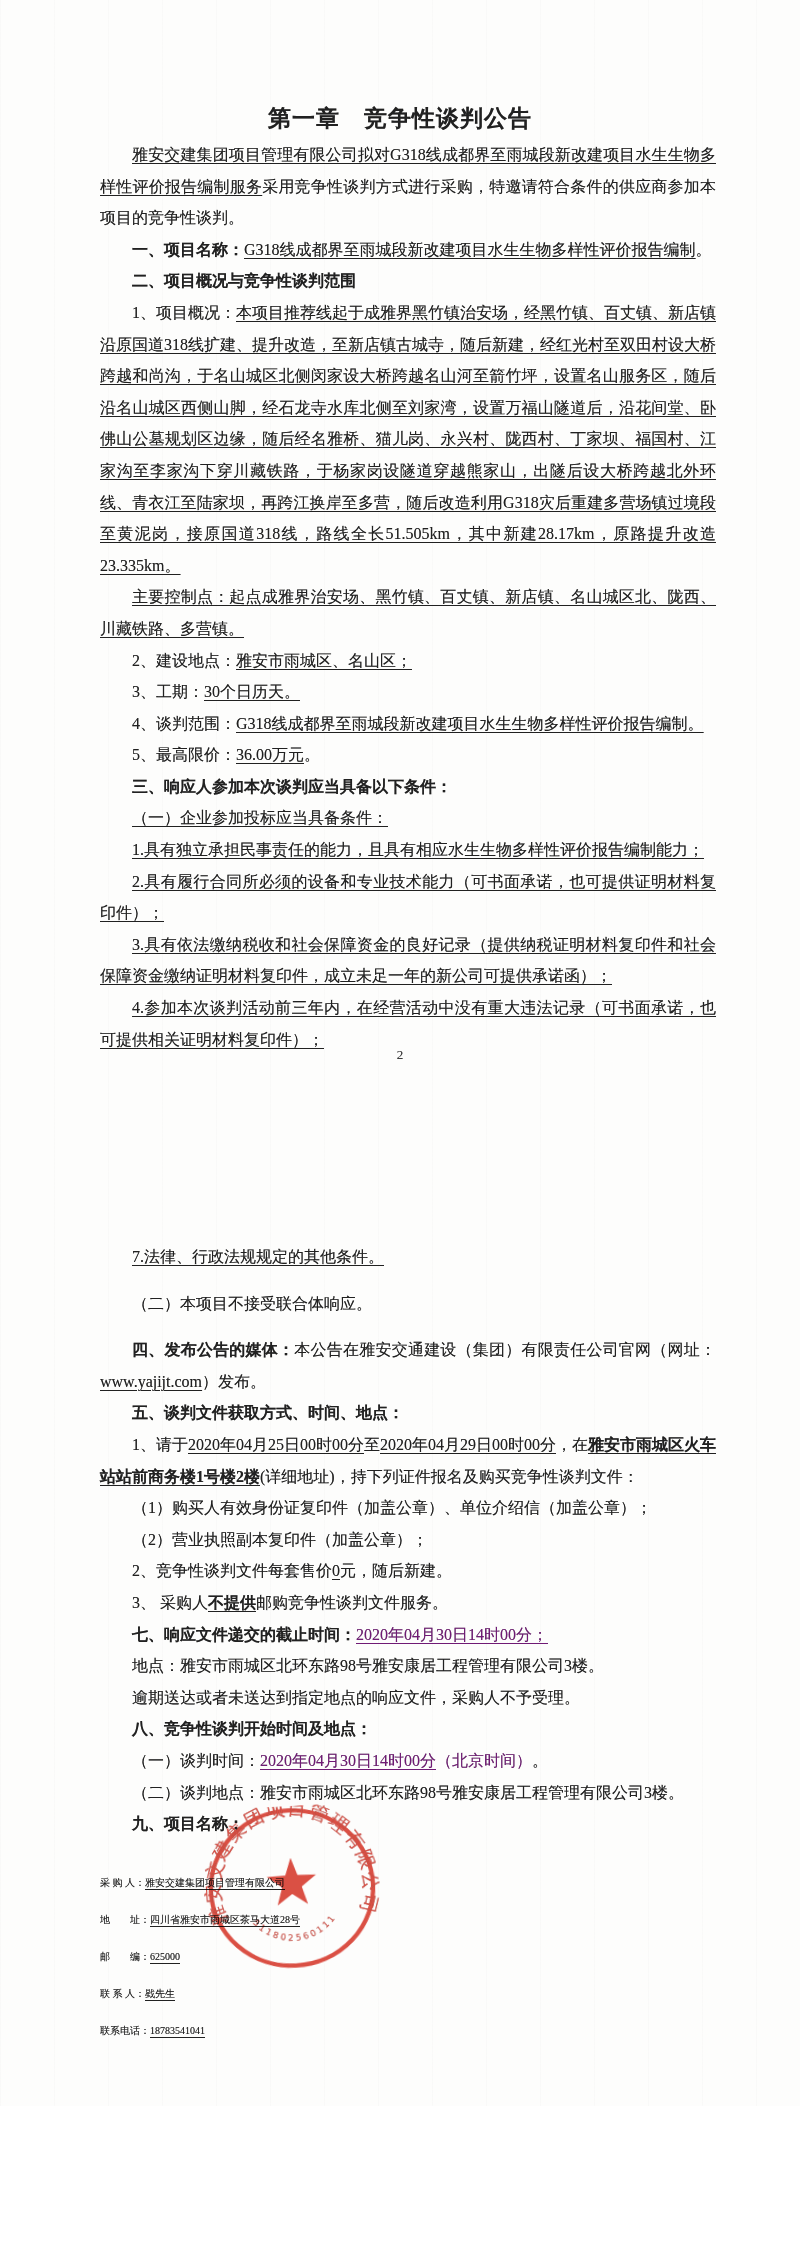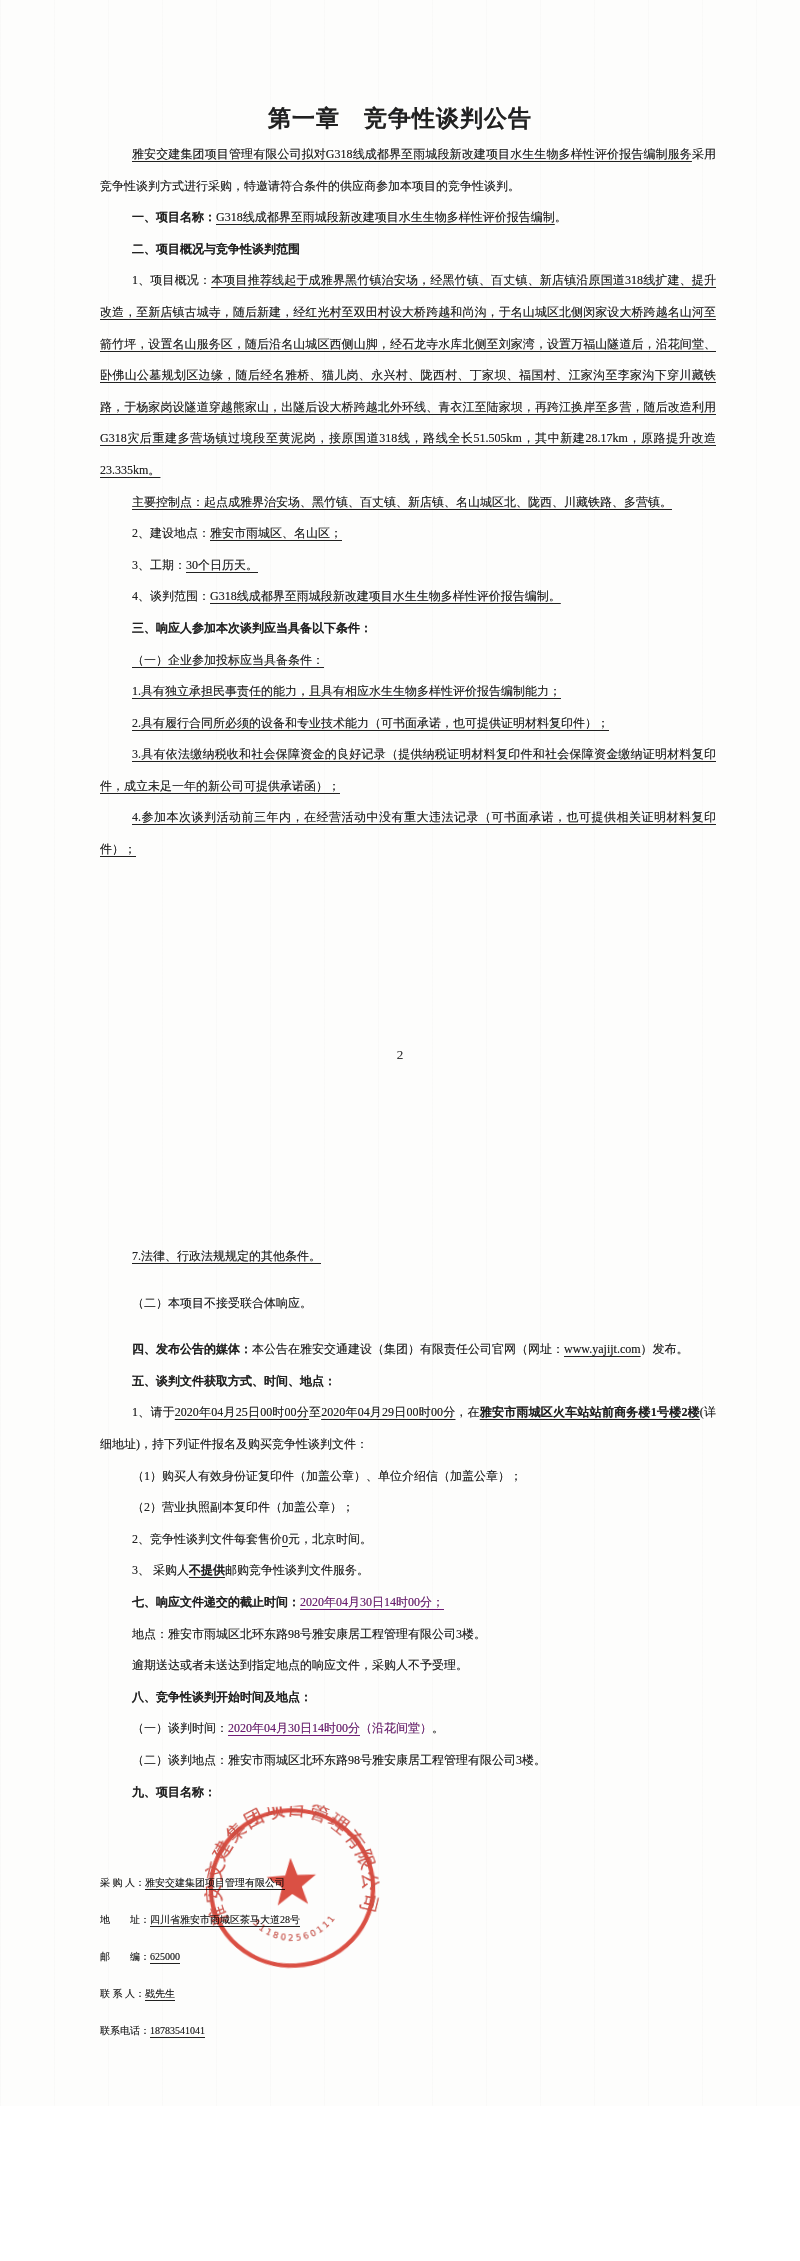--- a/index.html
+++ b/index.html
@@ -12,21 +12,21 @@
   .doc::before{
     content:"";position:absolute;inset:0;pointer-events:none;
     background:repeating-linear-gradient(90deg, rgba(120,120,120,0.028) 0 1px, transparent 1px 54px);
   }
   .title{
     position:absolute;top:103px;left:0;width:100%;text-align:center;
     font-size:23px;font-weight:bold;letter-spacing:1px;
   }
   .block{
     position:absolute;left:100px;width:616px;
-    font-size:12px;line-height:31.6px;text-align:justify;
+    font-size:16px;line-height:31.6px;text-align:justify;
   }
   .block p{margin:0;text-indent:32px;}
   .b{font-weight:bold;}
   .u{text-decoration:underline;text-decoration-thickness:1px;text-underline-offset:3px;}
   .red{color:#701a75;}
   .gap15{margin-bottom:15px !important;}
   .pagenum{
     position:absolute;left:0;width:100%;text-align:center;
     font-size:13px;color:#3a3a3a;
   }
@@ -58,20 +58,21 @@
     <p><span>1、项目概况：</span><span class="u">本项目推荐线起于成雅界黑竹镇治安场，经黑竹镇、百丈镇、新店镇沿原国道318线扩建、提升改造，至新店镇古城寺，随后新建，经红光村至双田村设大桥跨越和尚沟，于名山城区北侧闵家设大桥跨越名山河至箭竹坪，设置名山服务区，随后沿名山城区西侧山脚，经石龙寺水库北侧至刘家湾，设置万福山隧道后，沿花间堂、卧佛山公墓规划区边缘，随后经名雅桥、猫儿岗、永兴村、陇西村、丁家坝、福国村、江家沟至李家沟下穿川藏铁路，于杨家岗设隧道穿越熊家山，出隧后设大桥跨越北外环线、青衣江至陆家坝，再跨江换岸至多营，随后改造利用G318灾后重建多营场镇过境段至黄泥岗，接原国道318线，路线全长51.505km，其中新建28.17km，原路提升改造23.335km。</span></p>
 
     <p><span class="u">主要控制点：起点成雅界治安场、黑竹镇、百丈镇、新店镇、名山城区北、陇西、川藏铁路、多营镇。</span></p>
 
     <p><span>2、建设地点：</span><span class="u">雅安市雨城区、名山区；</span></p>
 
     <p><span>3、工期：</span><span class="u">30个日历天。</span></p>
 
     <p><span>4、谈判范围：</span><span class="u">G318线成都界至雨城段新改建项目水生生物多样性评价报告编制。</span></p>
 
+    <p><span>5、最高限价：</span><span class="u">36.00万元</span><span>。</span></p>
 
     <p class="b">三、响应人参加本次谈判应当具备以下条件：</p>
 
     <p><span class="u">（一）企业参加投标应当具备条件：</span></p>
 
     <p><span class="u">1.具有独立承担民事责任的能力，且具有相应水生生物多样性评价报告编制能力；</span></p>
 
     <p><span class="u">2.具有履行合同所必须的设备和专业技术能力（可书面承诺，也可提供证明材料复印件）；</span></p>
 
     <p><span class="u">3.具有依法缴纳税收和社会保障资金的良好记录（提供纳税证明材料复印件和社会保障资金缴纳证明材料复印件，成立未足一年的新公司可提供承诺函）；</span></p>
@@ -89,33 +90,33 @@
     <p><span class="b">四、发布公告的媒体：</span><span>本公告在雅安交通建设（集团）有限责任公司官网（网址：</span><span class="u">www.yajijt.com</span><span>）发布。</span></p>
 
     <p class="b">五、谈判文件获取方式、时间、地点：</p>
 
     <p><span>1、请于</span><span class="u">2020年04月25日00时00分</span><span>至</span><span class="u">2020年04月29日00时00分</span><span>，在</span><span class="b u">雅安市雨城区火车站站前商务楼1号楼2楼</span><span>(详细地址)，持下列证件报名及购买竞争性谈判文件：</span></p>
 
     <p>（1）购买人有效身份证复印件（加盖公章）、单位介绍信（加盖公章）；</p>
 
     <p>（2）营业执照副本复印件（加盖公章）；</p>
 
-    <p><span>2、竞争性谈判文件每套售价</span><span class="u">0</span><span>元，北京时间。</span></p>
+    <p><span>2、竞争性谈判文件每套售价</span><span class="u">0</span><span>元，随后新建。</span></p>
 
     <p><span>3、 采购人</span><span class="b u">不提供</span><span>邮购竞争性谈判文件服务。</span></p>
 
     <p><span class="b">七、响应文件递交的截止时间：</span><span class="red u">2020年04月30日14时00分；</span></p>
 
     <p>地点：雅安市雨城区北环东路98号雅安康居工程管理有限公司3楼。</p>
 
     <p>逾期送达或者未送达到指定地点的响应文件，采购人不予受理。</p>
 
     <p class="b">八、竞争性谈判开始时间及地点：</p>
 
-    <p><span>（一）谈判时间：</span><span class="red u">2020年04月30日14时00分</span><span class="red">（沿花间堂）</span><span>。</span></p>
+    <p><span>（一）谈判时间：</span><span class="red u">2020年04月30日14时00分</span><span class="red">（北京时间）</span><span>。</span></p>
 
     <p><span>（二）谈判地点：</span><span>雅安市雨城区北环东路98号雅安康居工程管理有限公司3楼。</span></p>
 
     <p class="b">九、项目名称：</p>
   </div>
 
   <div class="contact-block">
     <p><span>采 购 人：</span><span class="u">雅安交建集团项目管理有限公司</span></p>
     <p><span>地　　址：</span><span class="u">四川省雅安市雨城区茶马大道28号</span></p>
     <p><span>邮　　编：</span><span class="u">625000</span></p>

